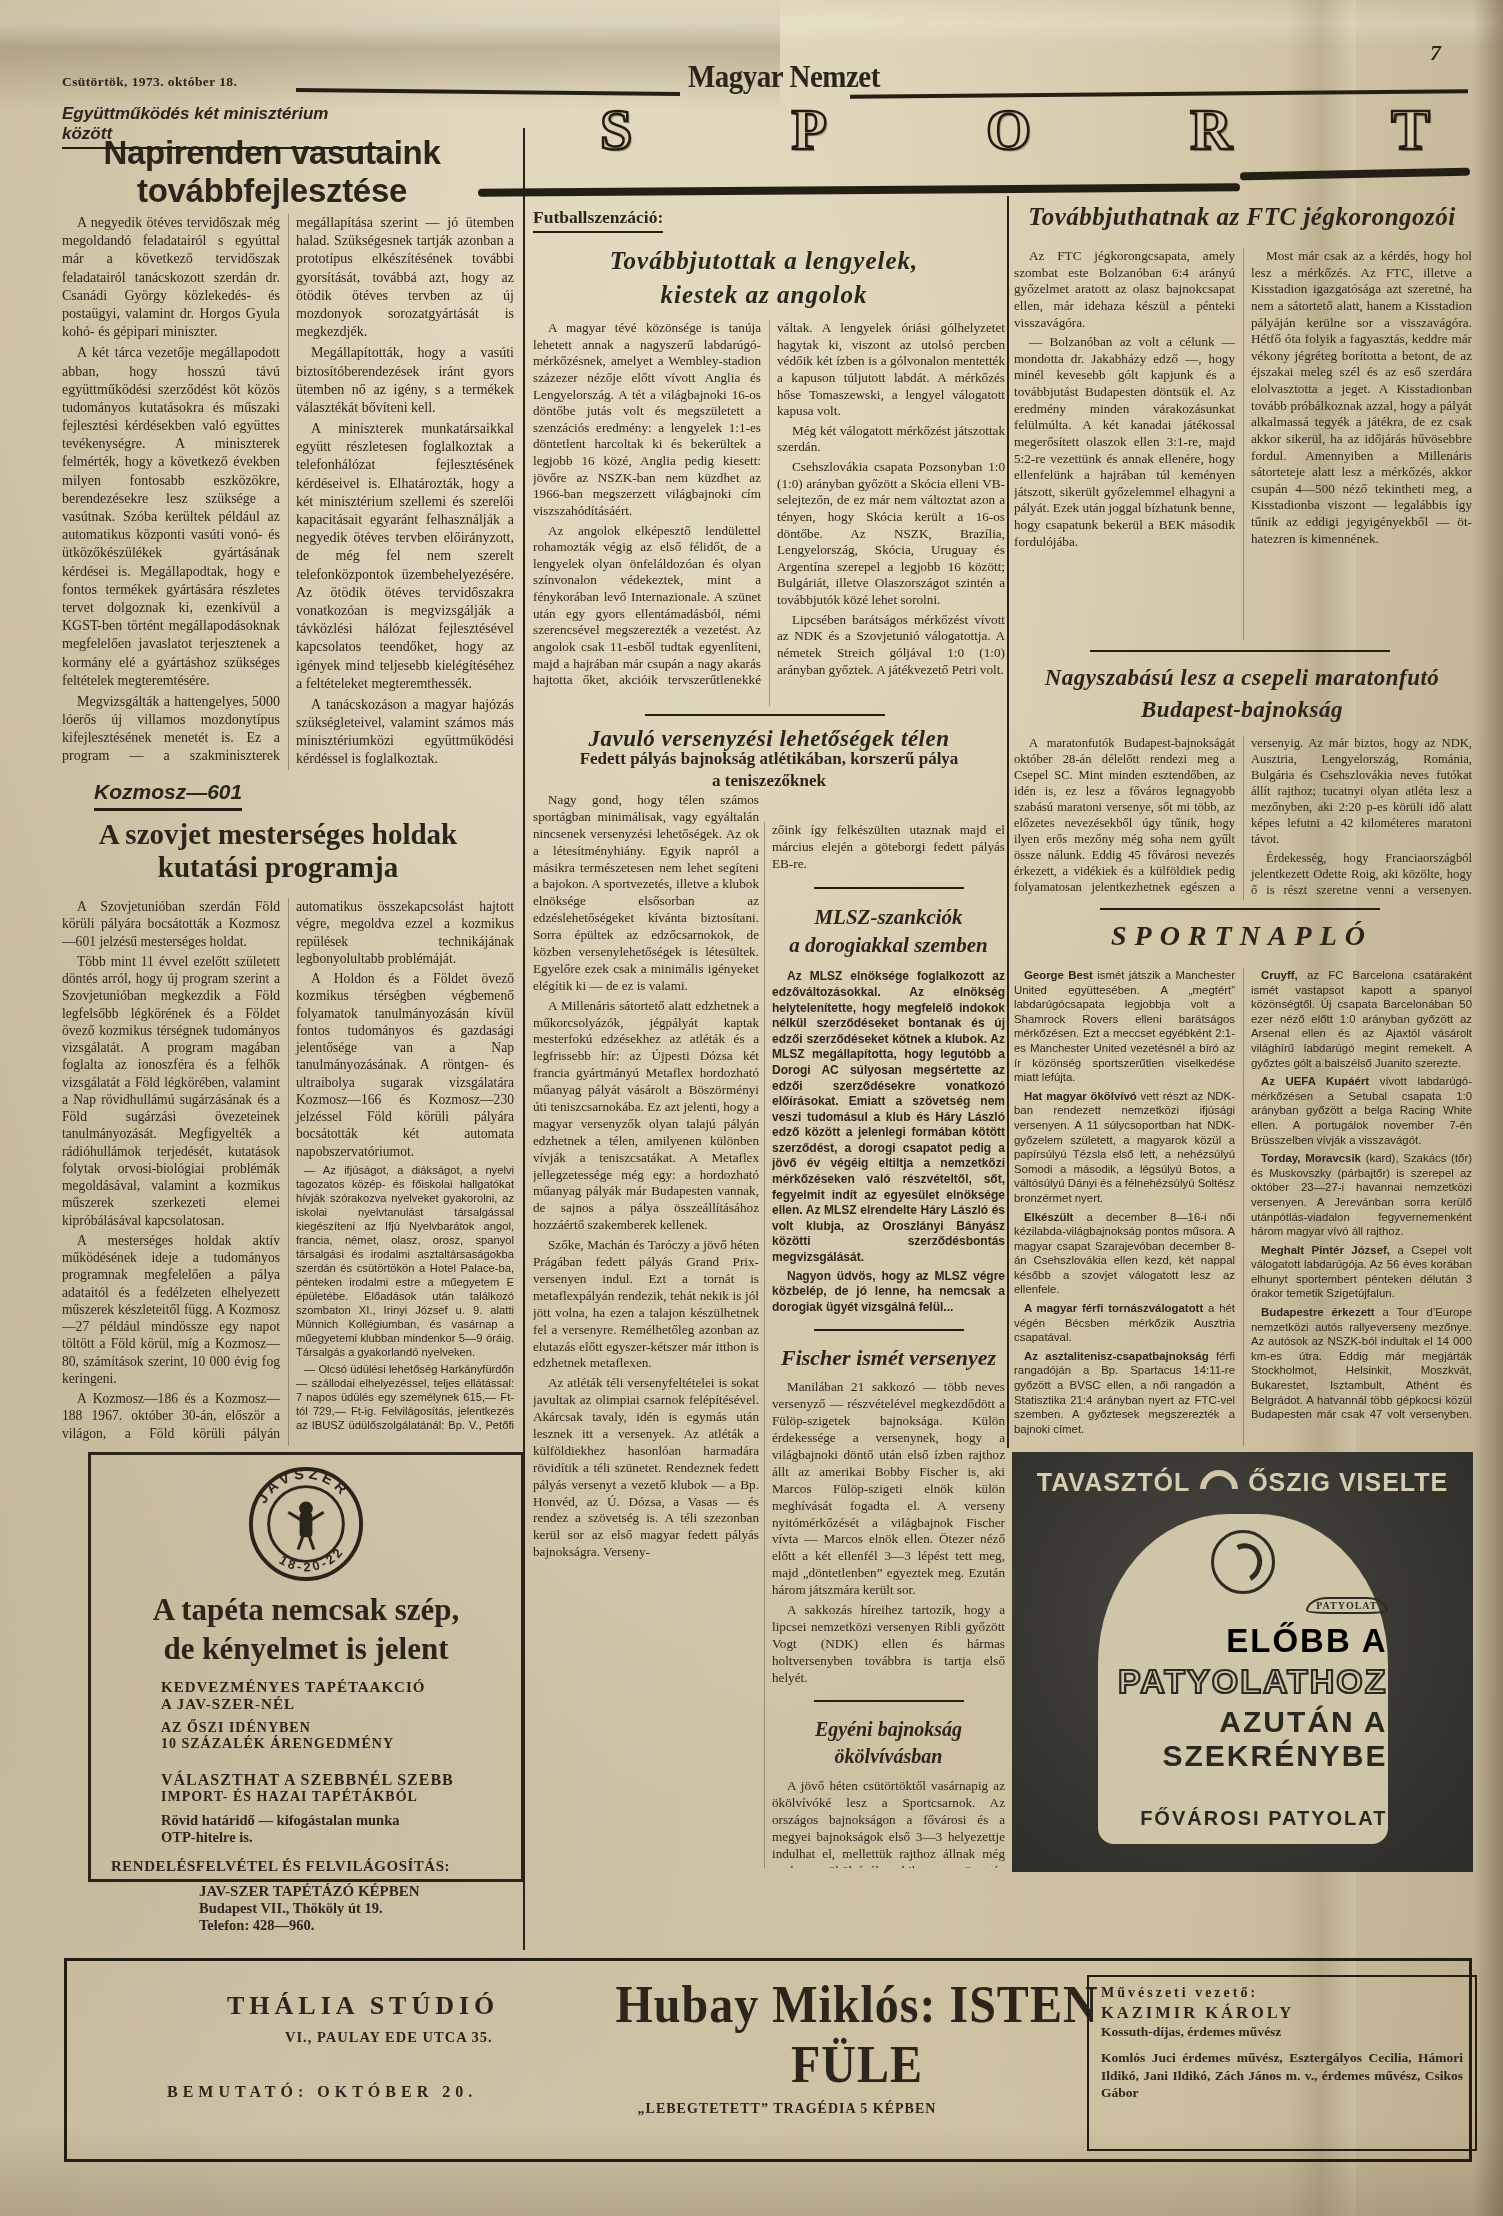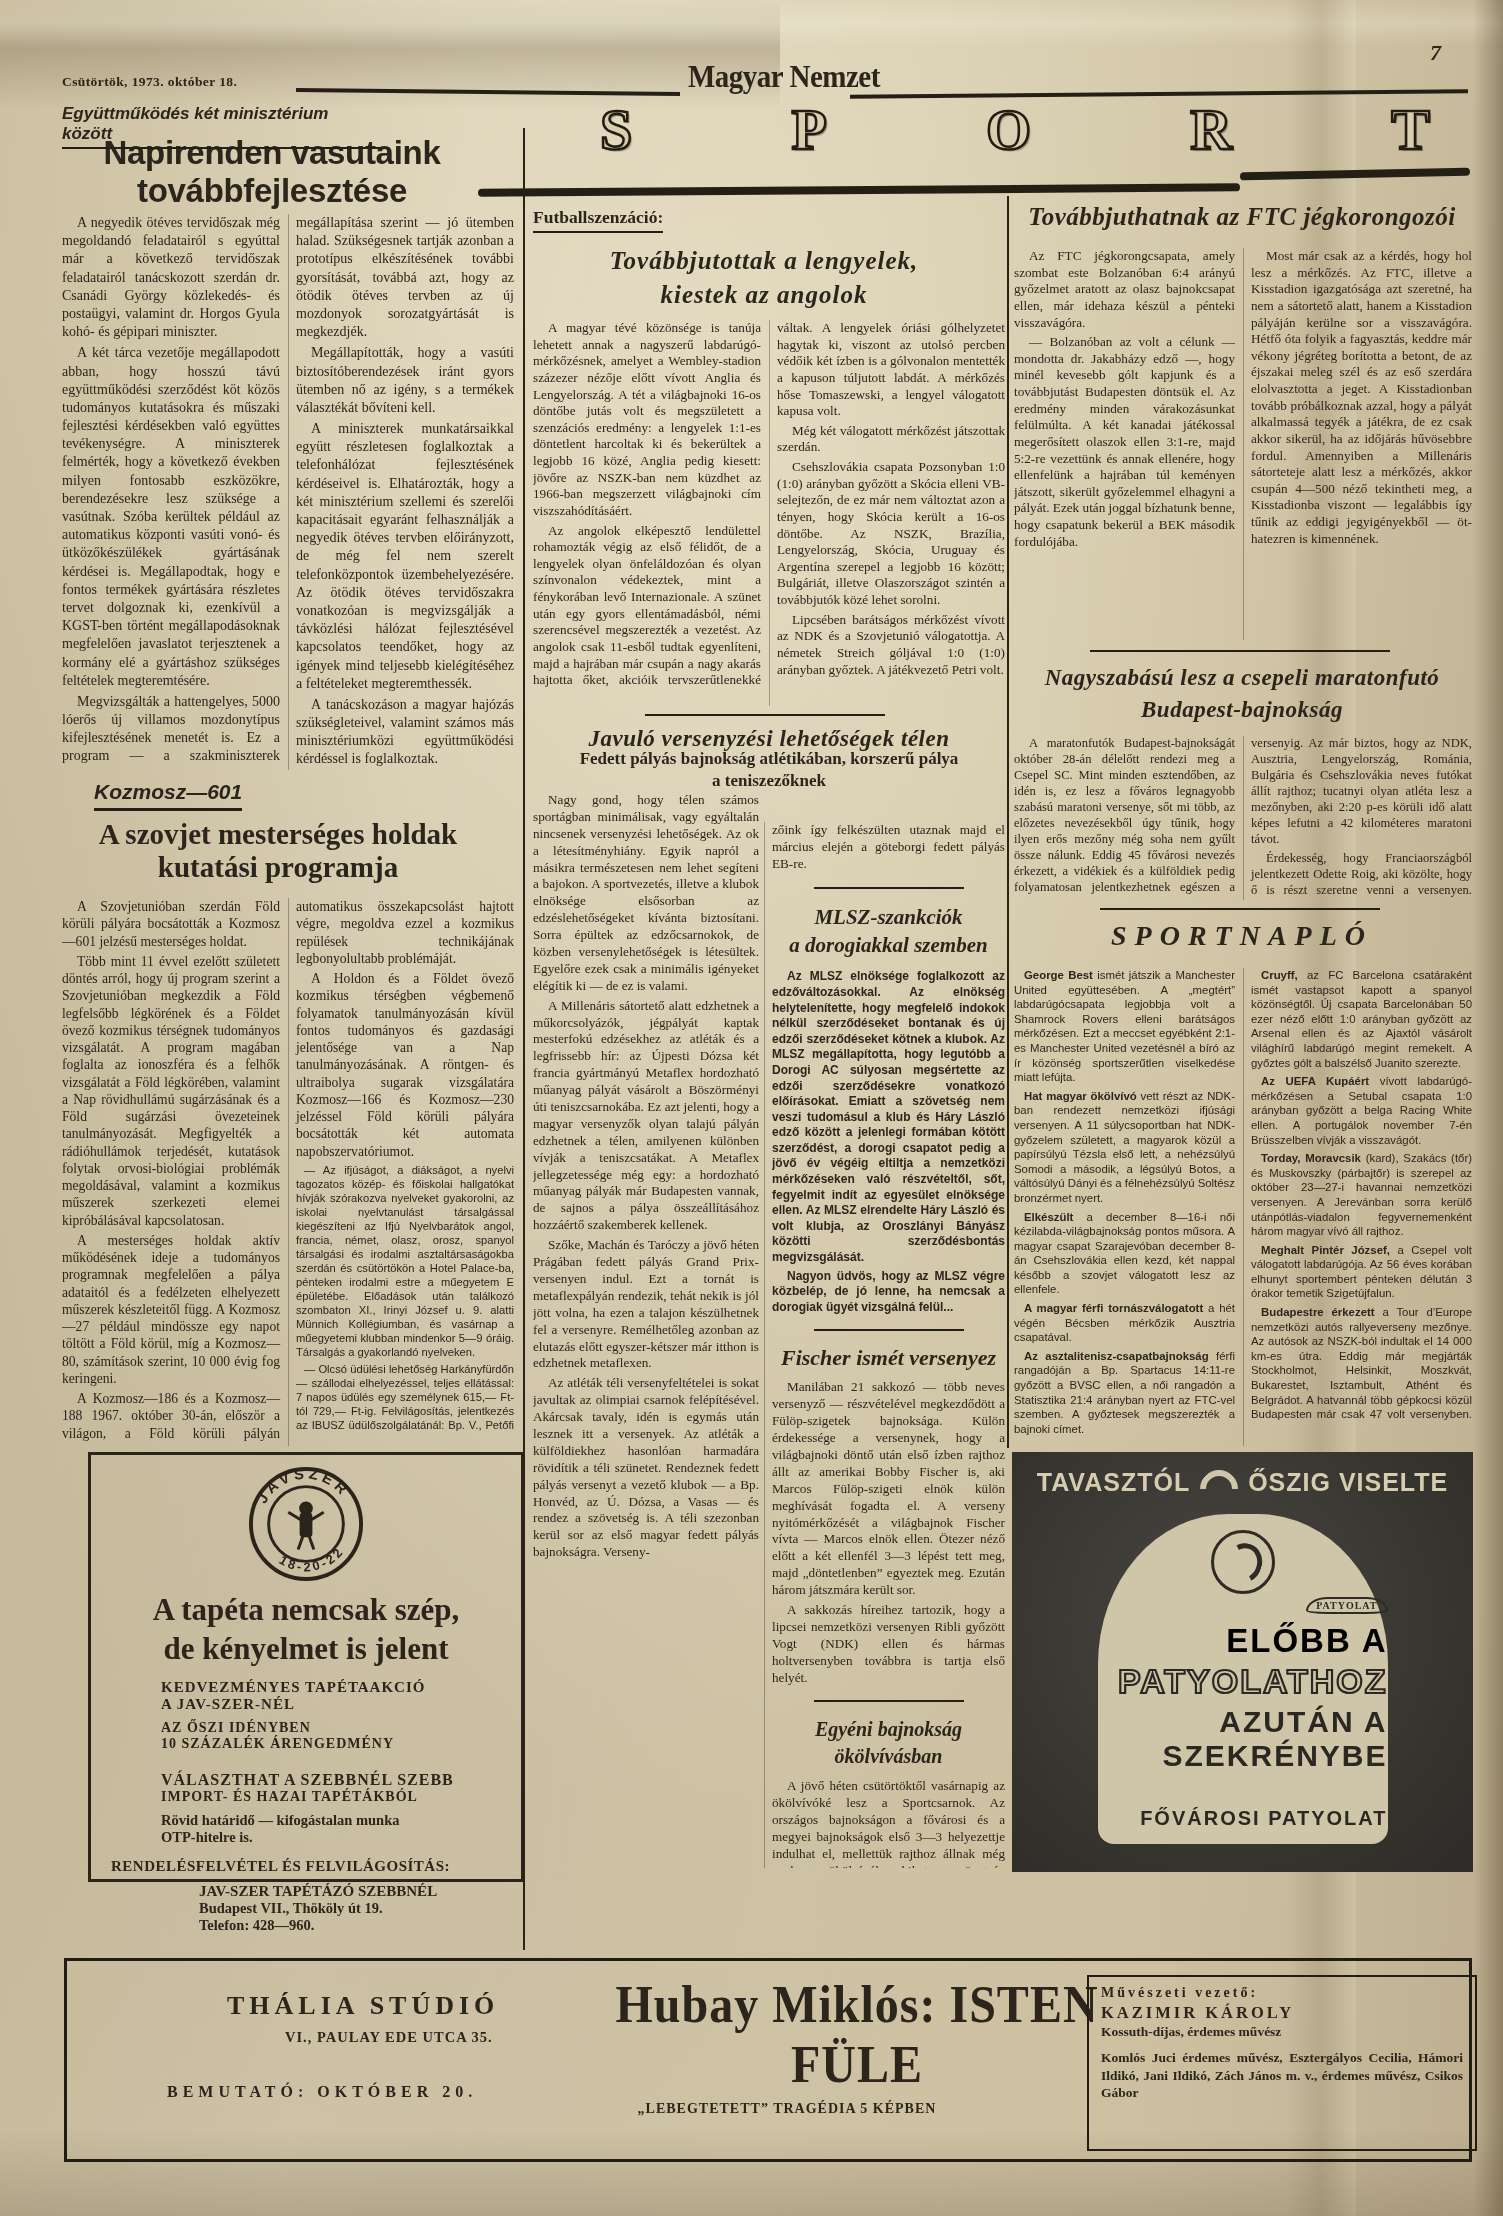--- a/index.html
+++ b/index.html
@@ -112,21 +112,21 @@
       <div class="jav-line" style="font-size:15px;">A JAV-SZER-NÉL</div>
       <div class="jav-line" style="font-size:14px;margin-top:7px;">AZ ŐSZI IDÉNYBEN</div>
       <div class="jav-line" style="font-size:14px;">10 SZÁZALÉK ÁRENGEDMÉNY</div>
       <div class="jav-line" style="font-size:16px;margin-top:19px;">VÁLASZTHAT A SZEBBNÉL SZEBB</div>
       <div class="jav-line" style="font-size:14px;">IMPORT- ÉS HAZAI TAPÉTÁKBÓL</div>
       <div style="font-size:14.5px;font-weight:bold;margin-top:7px;">Rövid határidő — kifogástalan munka</div>
       <div style="font-size:14.5px;font-weight:bold;">OTP-hitelre is.</div>
     </div>
     <div style="font-size:15px;font-weight:bold;letter-spacing:.5px;margin:12px 0 0 20px;">RENDELÉSFELVÉTEL ÉS FELVILÁGOSÍTÁS:</div>
     <div style="margin:8px 0 0 108px;font-weight:bold;">
-      <div style="font-size:15px;">JAV-SZER TAPÉTÁZÓ SZEBBNÉL</div>
+      <div style="font-size:15px;">JAV-SZER TAPÉTÁZÓ KÉPBEN</div>
       <div style="font-size:14.5px;">Budapest VII., Thököly út 19.</div>
       <div style="font-size:14.5px;">Telefon: 428—960.</div>
     </div>
   </div>
 
   <div class="abs vline" style="left:523px;top:128px;height:1822px;"></div>
   <div class="abs vline" style="left:1007px;top:196px;height:1252px;"></div>
 
   <div class="abs" style="left:600px;top:96px;width:830px;display:flex;justify-content:space-between;">
     <span class="sport-letter serif">S</span>

